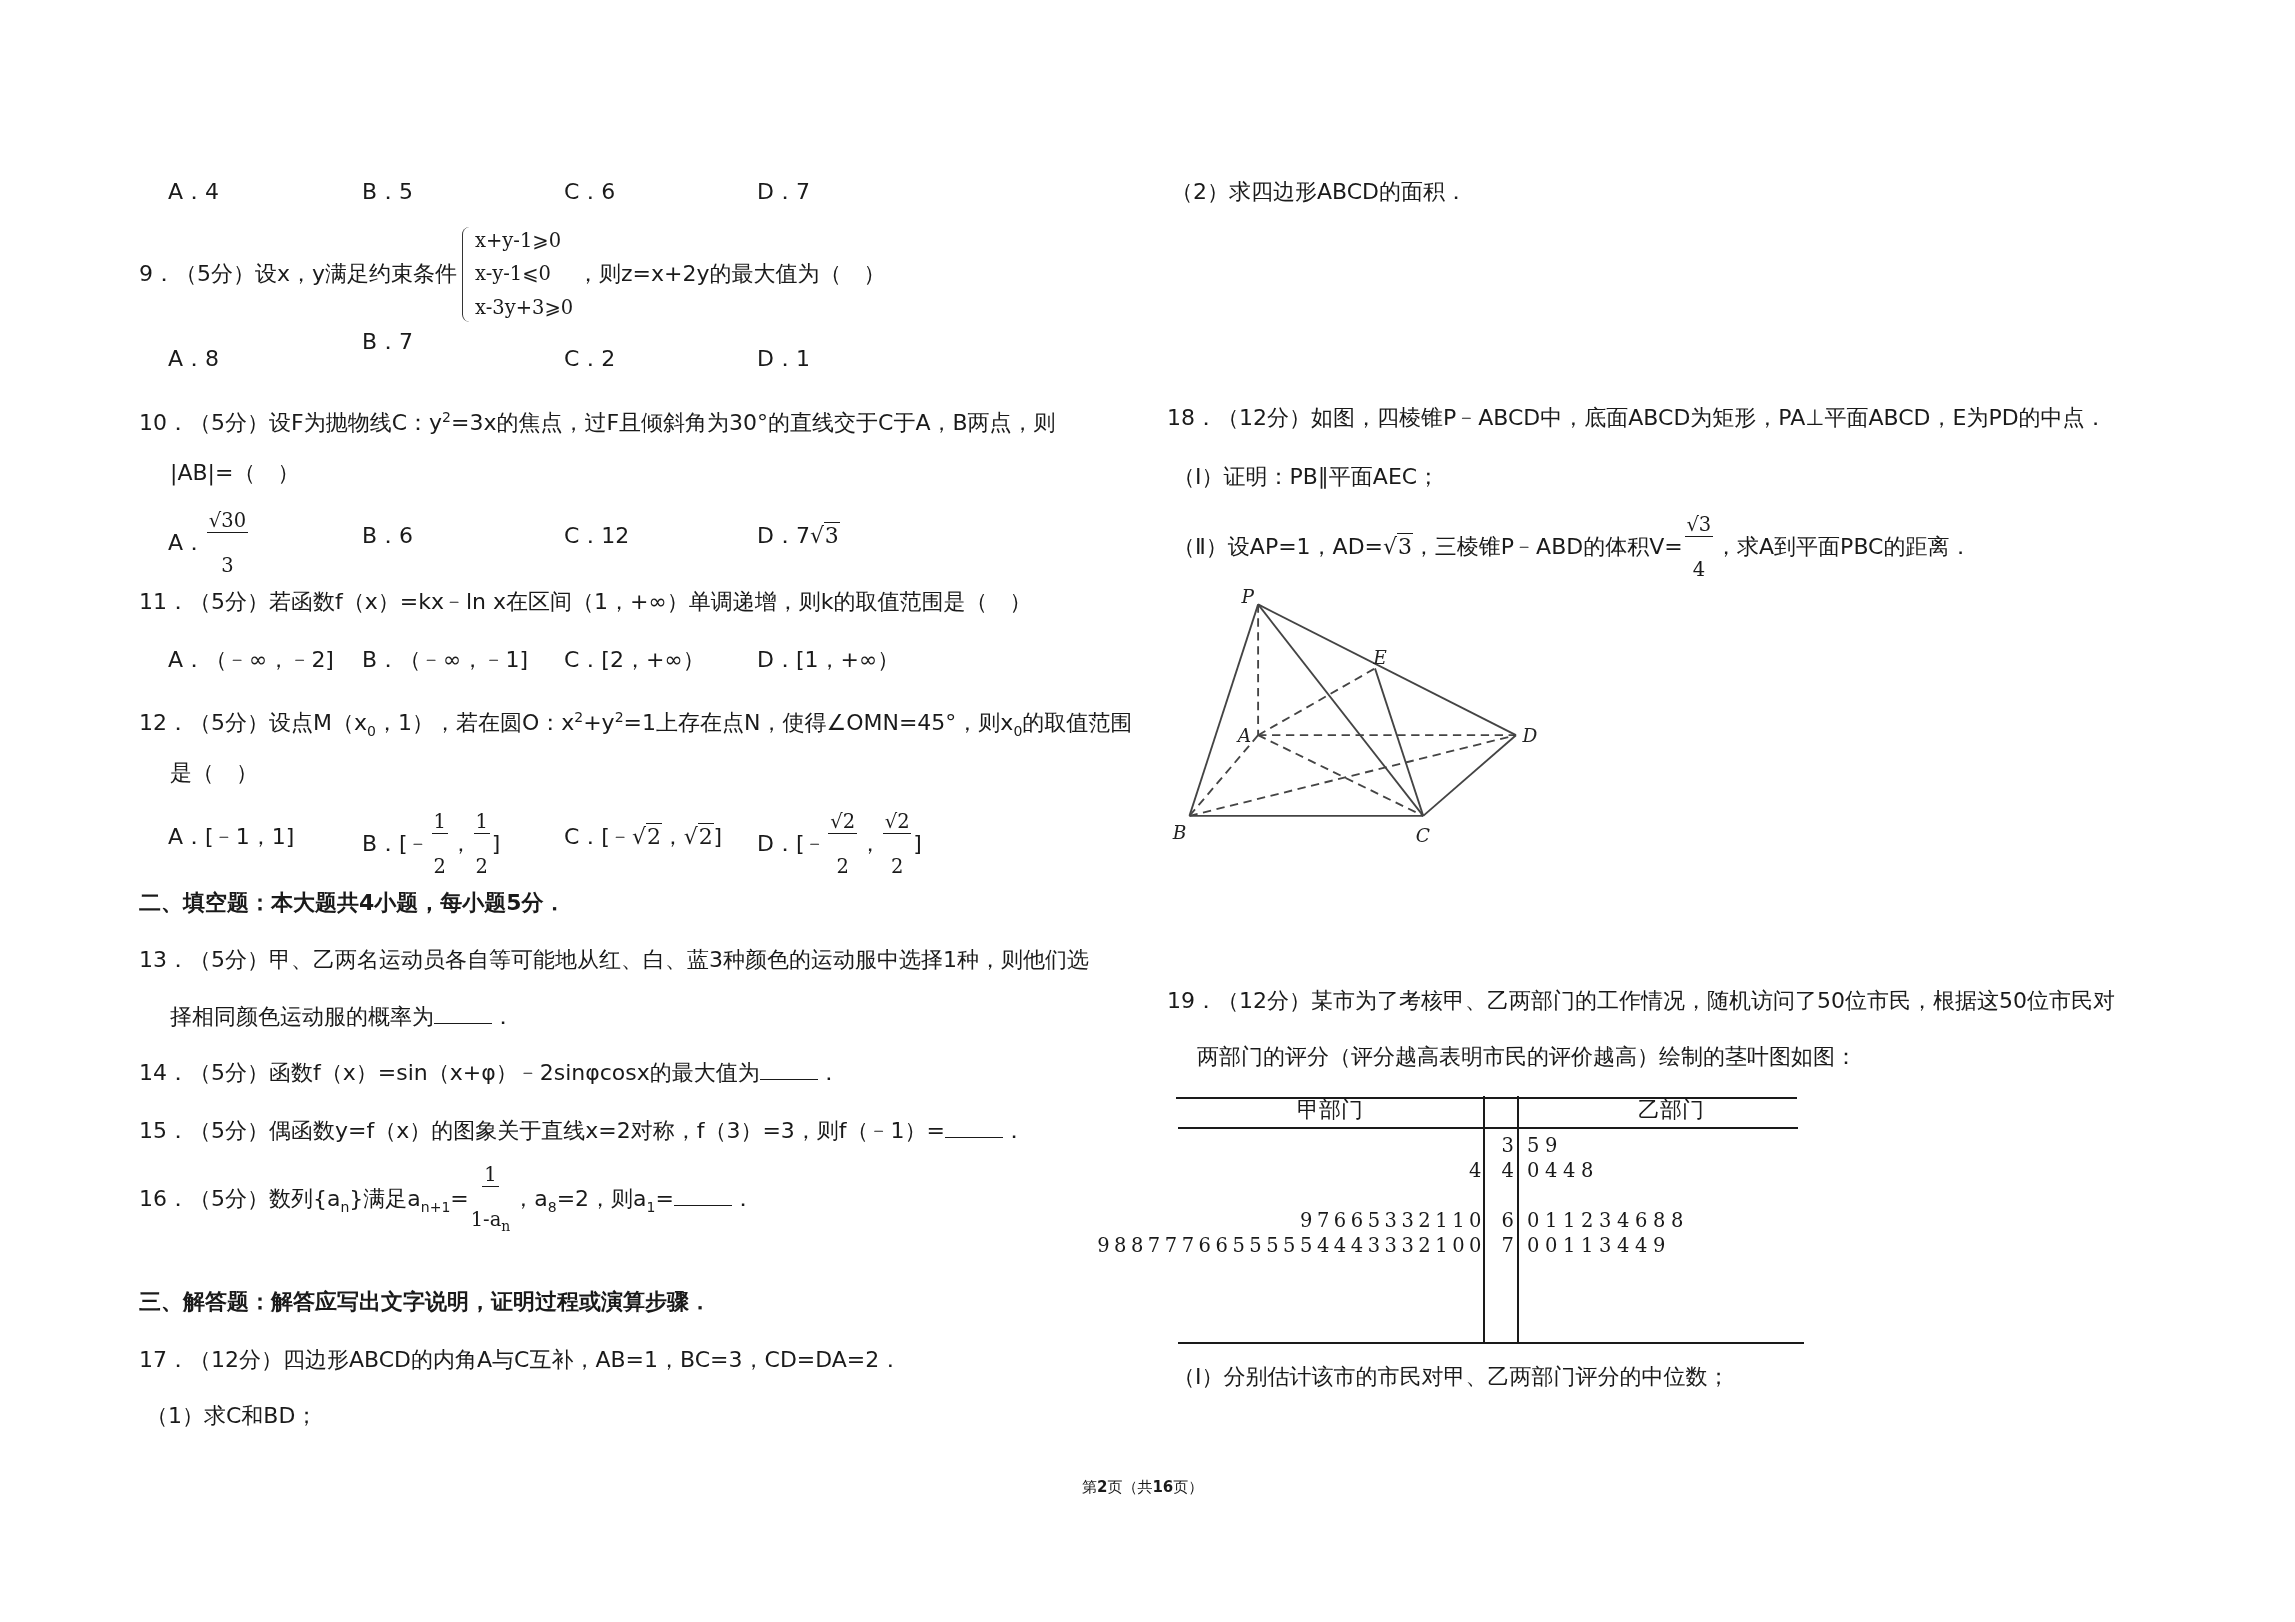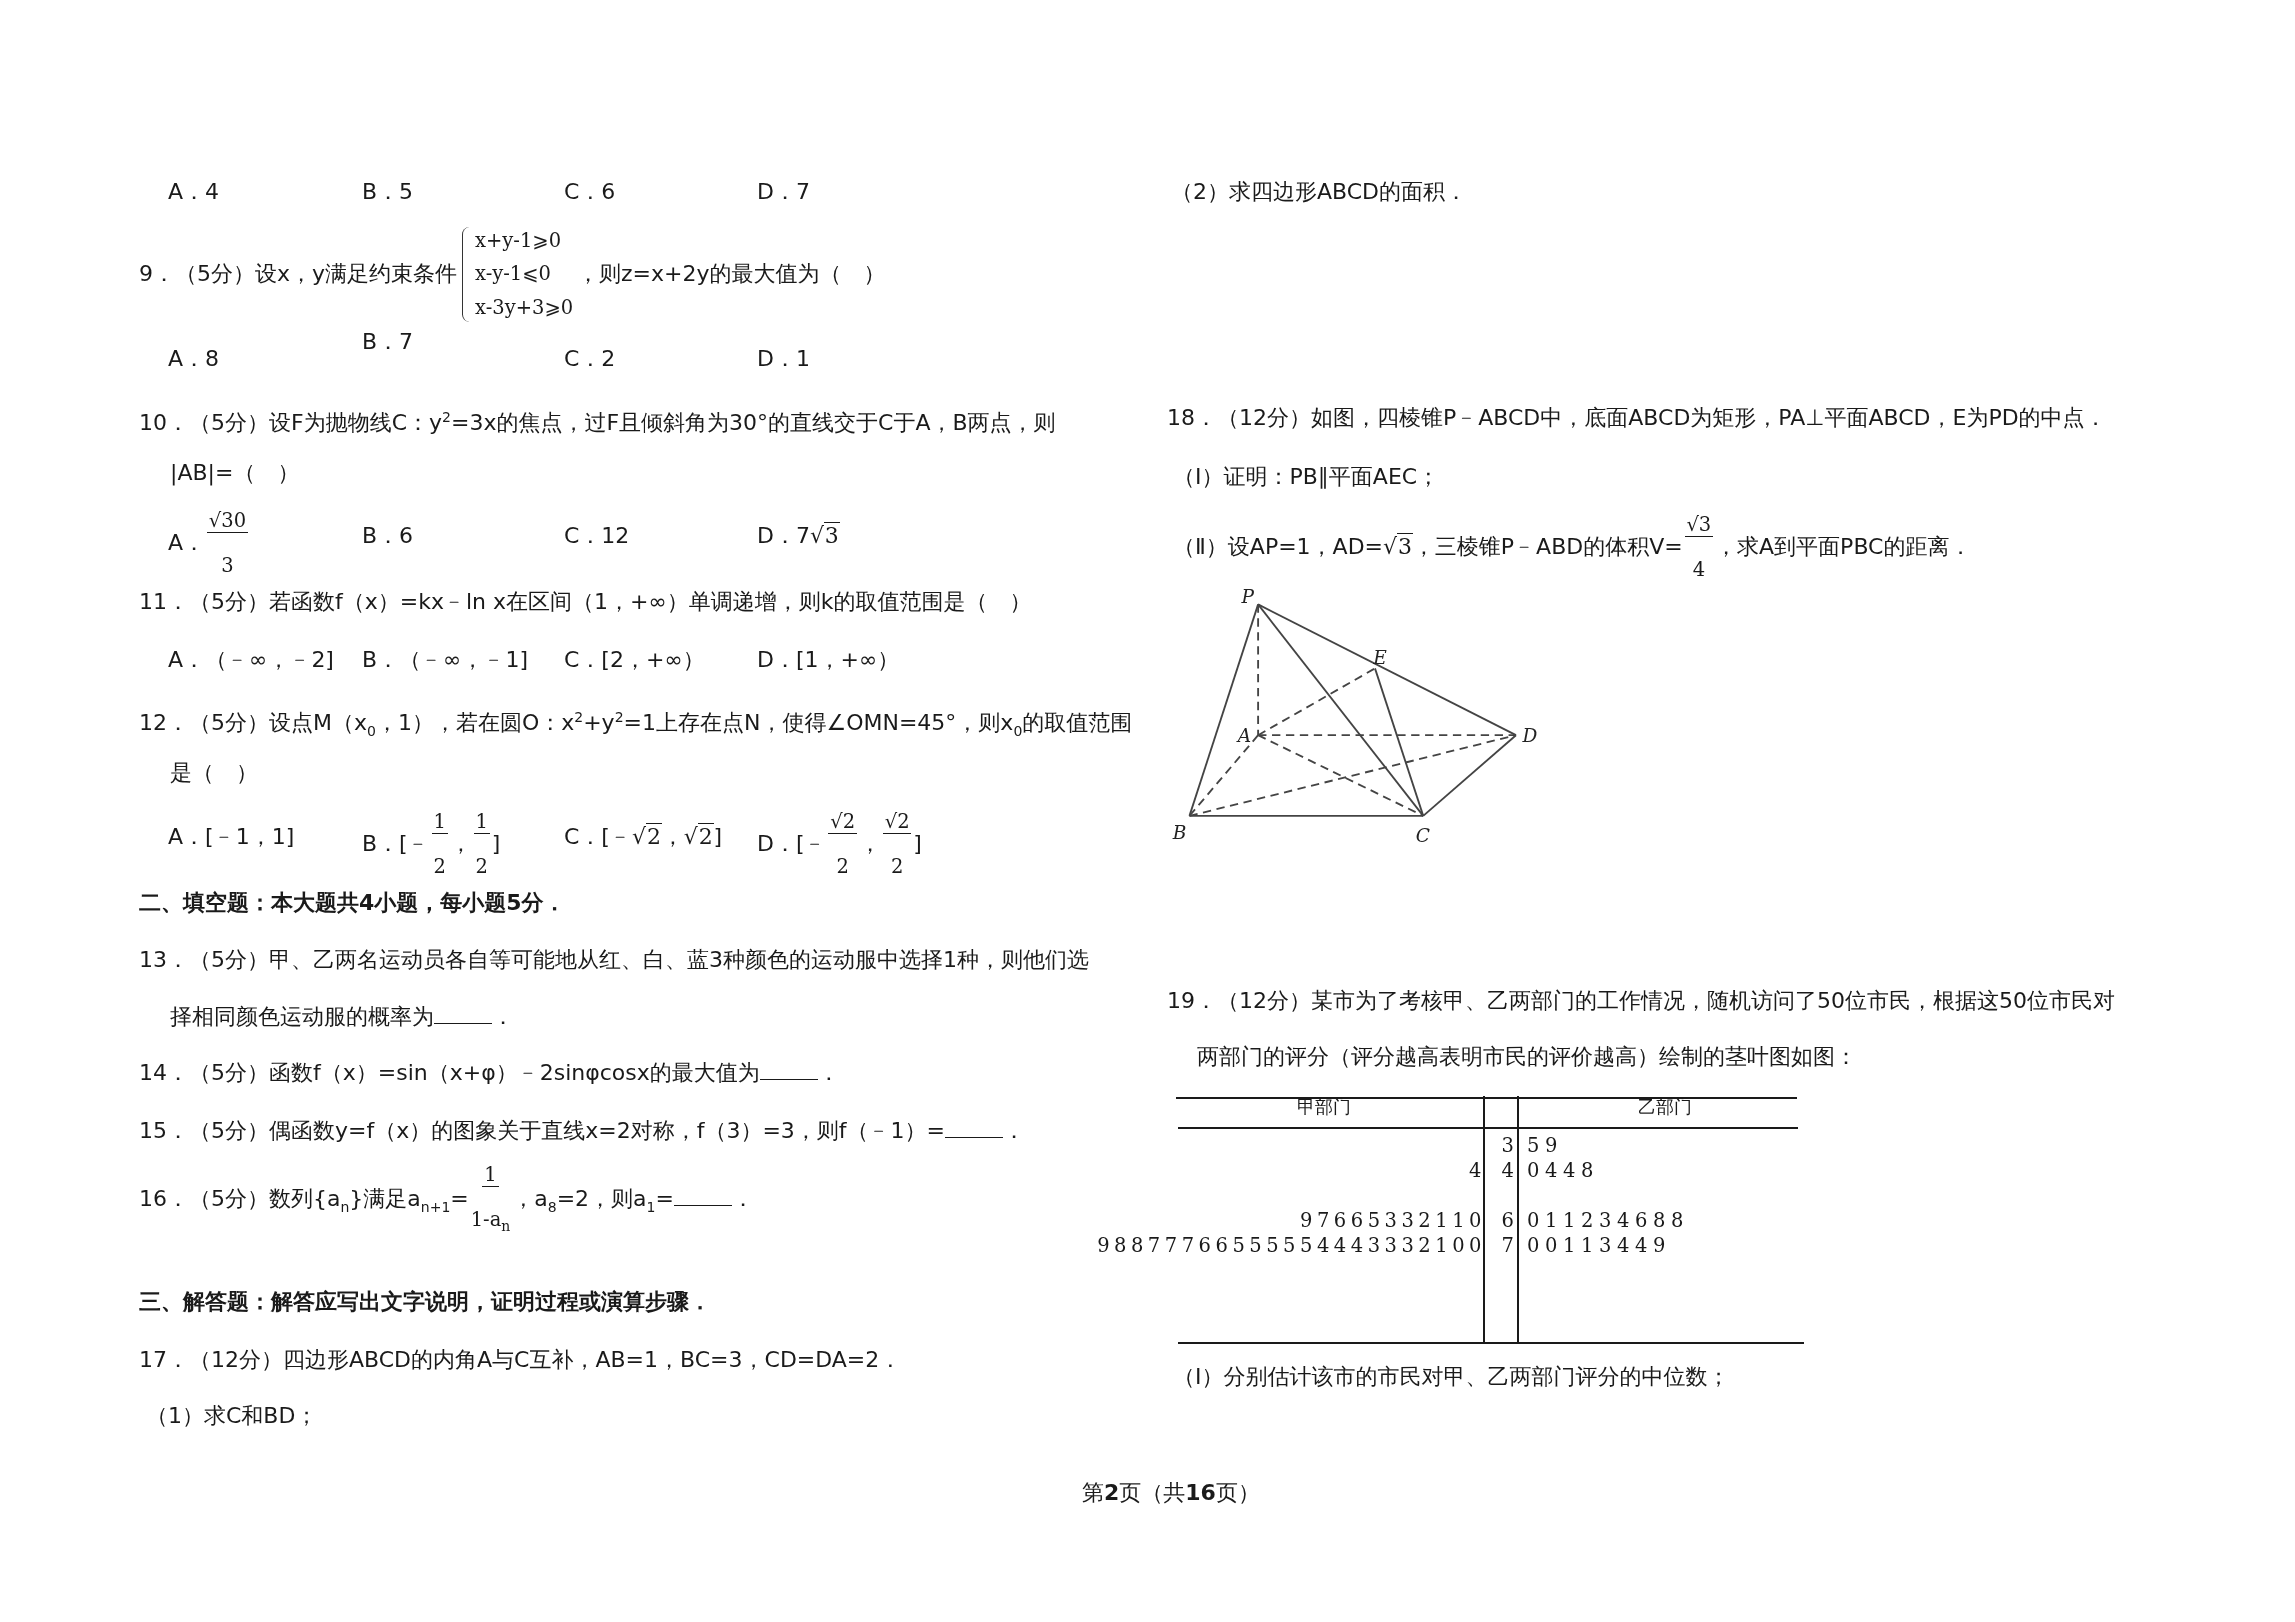--- a/index.html
+++ b/index.html
@@ -14,26 +14,26 @@
   .sqrt { display: inline-block; font-family: "DejaVu Serif", serif; }
   .sqrt .rad { border-top: 1.4px solid #1a1a1a; padding: 0 0.9px; }
   .blank { display: inline-block; width: 58px; border-bottom: 1.9px solid #1a1a1a; height: 20.4px; vertical-align: baseline; }
   .brace-sys { position: absolute; left: 462px; top: 227px; font-family: "DejaVu Serif", serif; font-size: 19.5px; }
   .brace-sys .brace { position: absolute; left: 0; top: 0; width: 9.3px; height: 95px; border-left: 1.9px solid #333; border-radius: 7.4px 0 0 7.4px; }
   .brace-sys .eq { position: absolute; left: 13px; white-space: nowrap; line-height: 24px; }
   .figure { position: absolute; left: 1167px; top: 584px; width: 390px; height: 269px; }
   .stemleaf { position: absolute; left: 1167px; top: 1093px; width: 631px; height: 260px; font-family: "DejaVu Serif", serif; }
   .stemleaf .hline { position: absolute; height: 1.9px; background: #1a1a1a; }
   .stemleaf .vline { position: absolute; width: 1.9px; background: #1a1a1a; top: 2.8px; height: 247px; }
-  .stemleaf .hdr { position: absolute; top: 11px; font-family: "DejaVu Sans", sans-serif; font-size: 18px; }
+  .stemleaf .hdr { position: absolute; top: 11px; font-family: "DejaVu Sans", sans-serif; font-size: 22px; }
   .stemleaf .row { position: absolute; left: 0; width: 631px; height: 24px; line-height: 24px; font-size: 19.5px; letter-spacing: 3.7px; }
   .stemleaf .left { position: absolute; right: 312px; text-align: right; letter-spacing: 4.5px; }
   .stemleaf .stem { position: absolute; left: 319px; width: 28px; text-align: right; letter-spacing: 0; }
   .stemleaf .right { position: absolute; left: 360px; letter-spacing: 5.6px; }
-  .footer { position: absolute; left: 1082px; top: 1478px; font-size: 22px; white-space: nowrap; }
+  .footer { position: absolute; left: 1082px; top: 1478px; font-size: 15px; white-space: nowrap; }
   .footer b { font-weight: bold; }
 </style>
 </head>
 <body>
 
 <div>
 
   <div>
     <span class="opt" style="left:168px; top:192px;">A．4</span>
     <span class="opt" style="left:362px; top:192px;">B．5</span>

